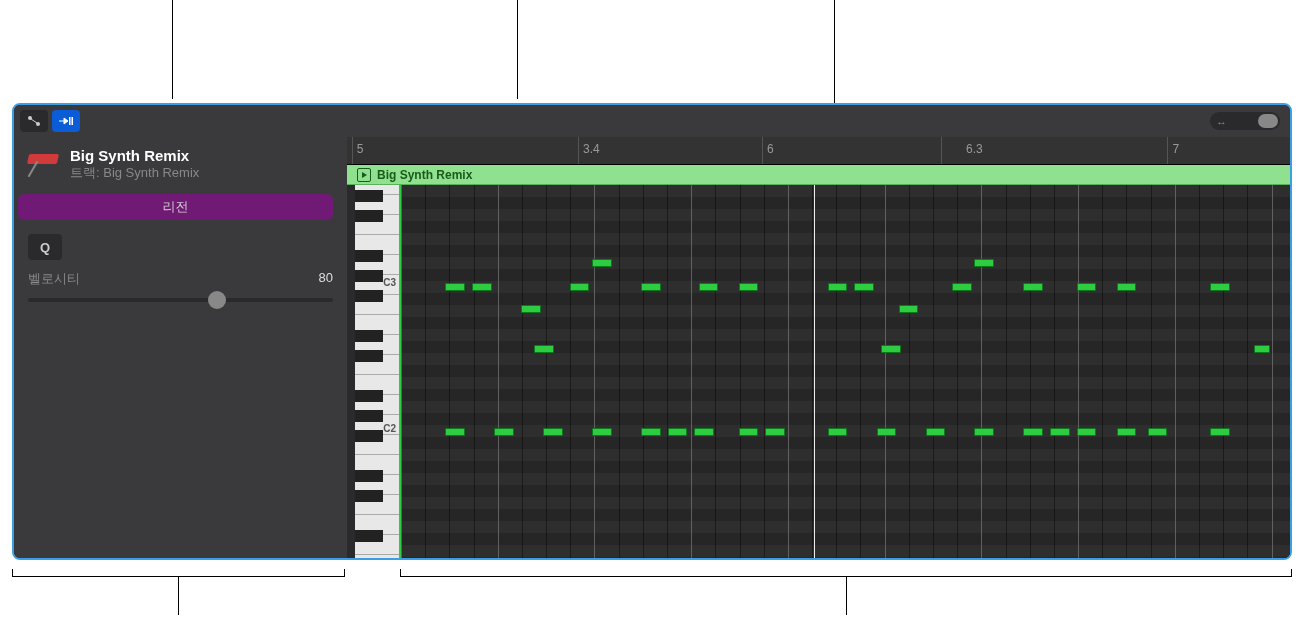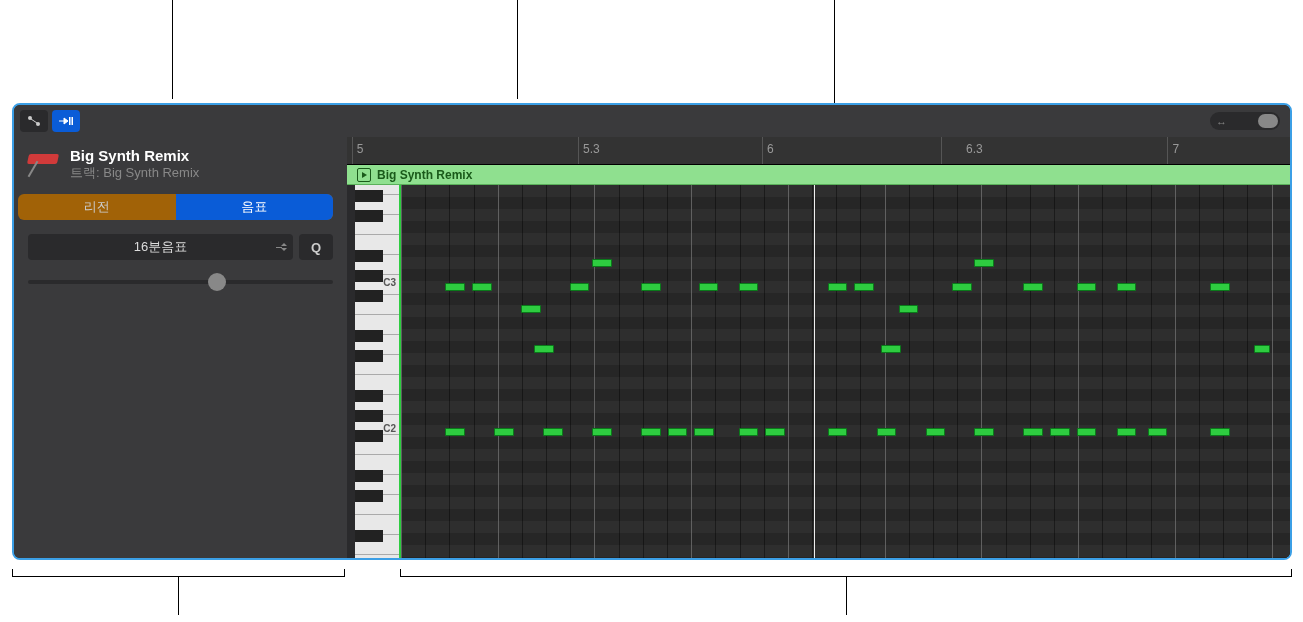--- a/index.html
+++ b/index.html
@@ -112,21 +112,21 @@
       background:#888;
       top: 8px; left: 4px;
       transform: rotate(30deg);
     }
     .insp-title { color: #fff; font-size: 15px; font-weight: 600; }
     .insp-sub { color: #888; font-size: 13px; }
     
     .seg-control {
       margin: 2px 14px 14px 4px;
       display: flex;
-      background: #a16207;
+      background: #701a75;
       border-radius: 6px;
       overflow: hidden;
     }
     .seg-btn {
       flex: 1;
       text-align: center;
       padding: 4px 0;
       font-size: 13px;
       color: #ccc;
     }
@@ -352,47 +352,43 @@
         <div class="insp-header">
           <div class="insp-icon"></div>
           <div>
             <div class="insp-title">Big Synth Remix</div>
             <div class="insp-sub">트랙: Big Synth Remix</div>
           </div>
         </div>
 
         <div class="seg-control">
           <div class="seg-btn">리전</div>
-          <div class="seg-btn active">음표</div>
         </div>
 
         <div class="param-block">
           <div class="param-row">
-            <div class="select-box">
-              <span>16분음표</span>
-              <div class="select-arrows">
-                  <span class="up"></span>
-                  <span class="dn"></span>
-                </div>
-            </div>
             <div class="q-btn">Q</div>
           </div>
         </div>
 
         <div class="param-block">
+          <div class="param-label">
+            <span>벨로시티</span>
+            <span class="param-value-right">80</span>
+          </div>
           <div class="slider-track">
             <div class="slider-knob" style="left:62%"></div>
           </div>
         </div>
       </div>
 
       <div class="piano-area">
         <div class="ruler" id="ruler">
             <div class="ruler-tick" style="left: 0.5%;">5</div>
-            <div class="ruler-tick" style="left: 24.5%;">5.3</div>
+            <div class="ruler-tick" style="left: 24.5%;">3.4</div>
             <div class="ruler-tick" style="left: 44%;">6</div>
             <div class="ruler-tick" style="left: 63%; padding-left: 24px;">6.3</div>
             <div class="ruler-tick" style="left: 87%;">7</div>
           </div>
         <div class="region-header">
           <div class="play-badge"></div>
           <span>Big Synth Remix</span>
         </div>
         <div class="grid-wrap">
           <div class="keys" id="keys">

